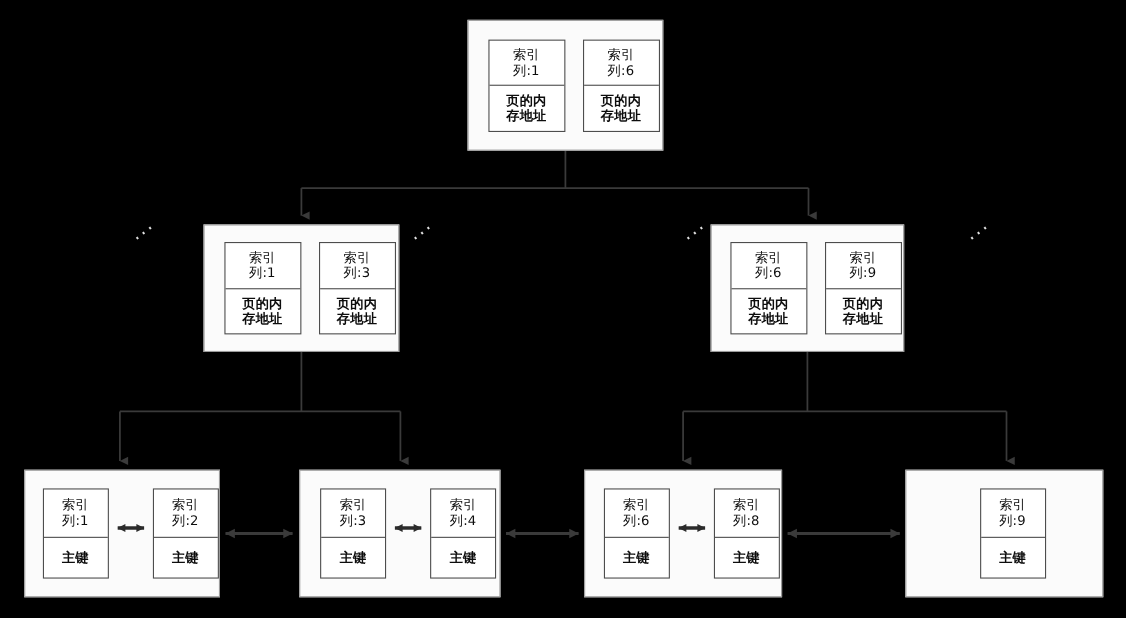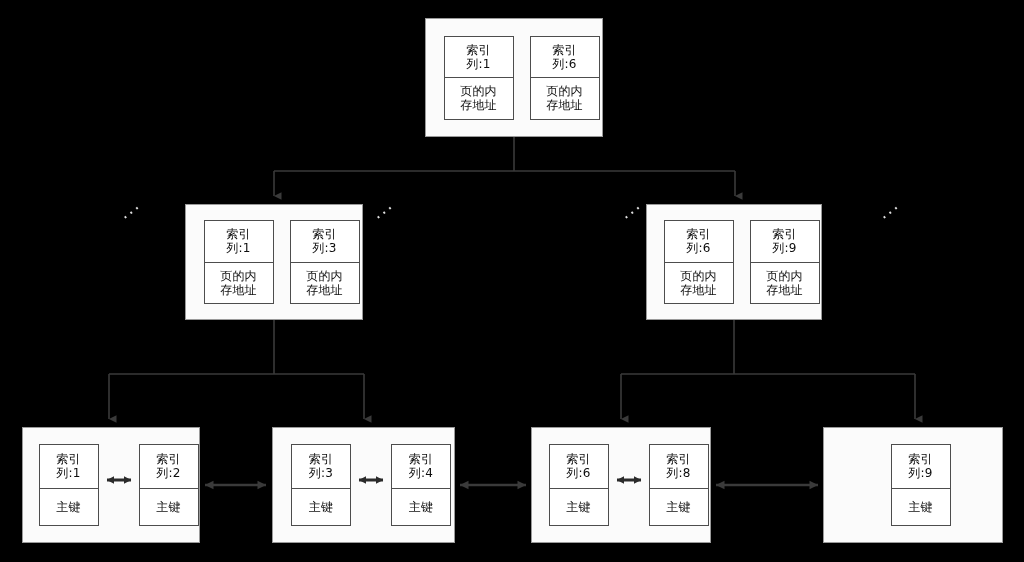--- a/index.html
+++ b/index.html
@@ -48,20 +48,21 @@
     justify-content: center;
     text-align: center;
     color: #0d0d0d;
     font-size: 12px;
     line-height: 1.18;
     letter-spacing: 0.2px;
     white-space: pre-line;
   }
   .cell-bottom {
     border-top: 1.5px solid #4d4d4d;
+    font-weight: bold;
   }
 
   
   .cell.internal { width: 70px; height: 84px; }
   .cell.internal .cell-top    { height: 42px; }
   .cell.internal .cell-bottom { height: 42px; }
 
   
   .cell.leaf { width: 60px; height: 82px; }
   .cell.leaf .cell-top    { height: 44px; }

